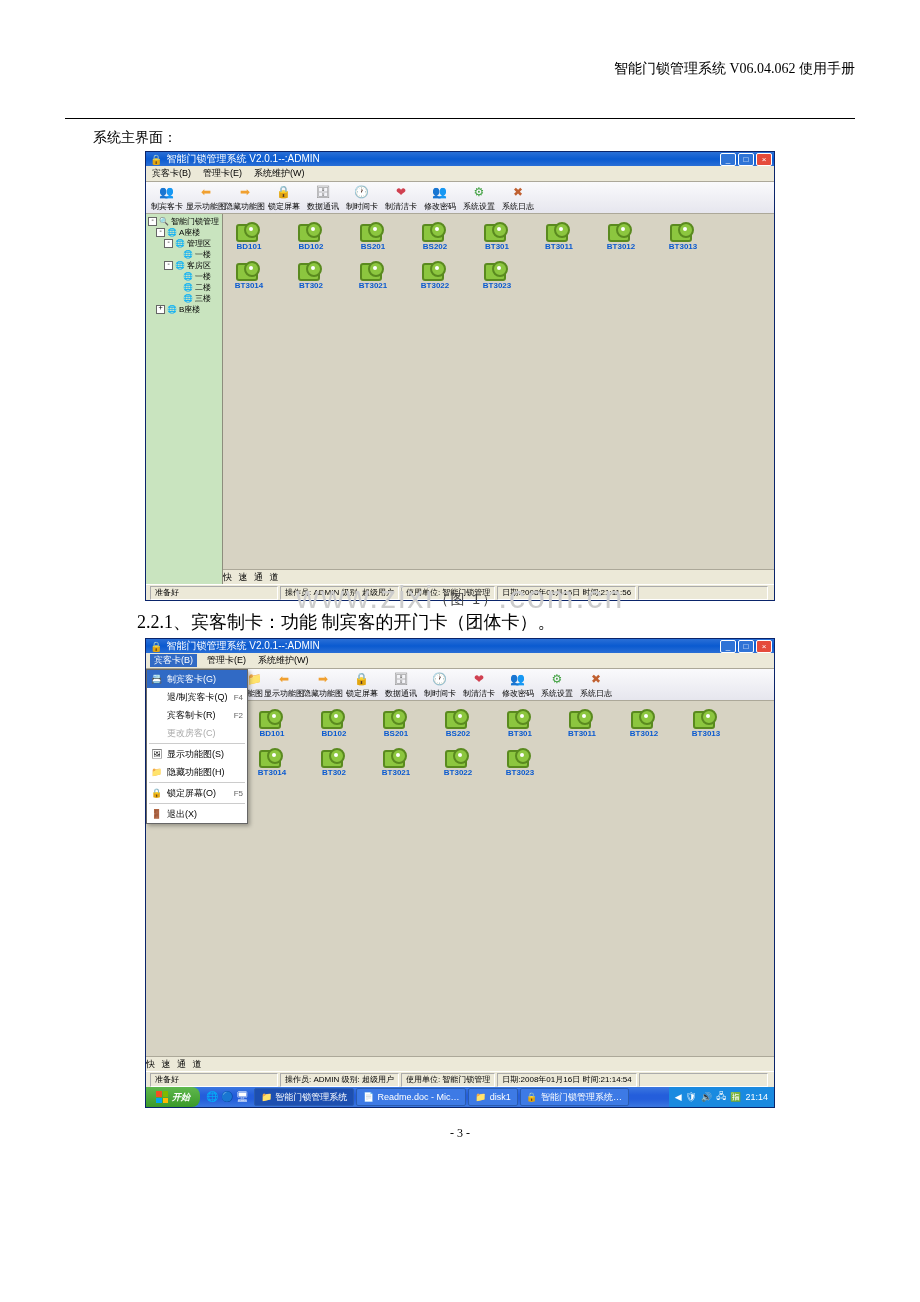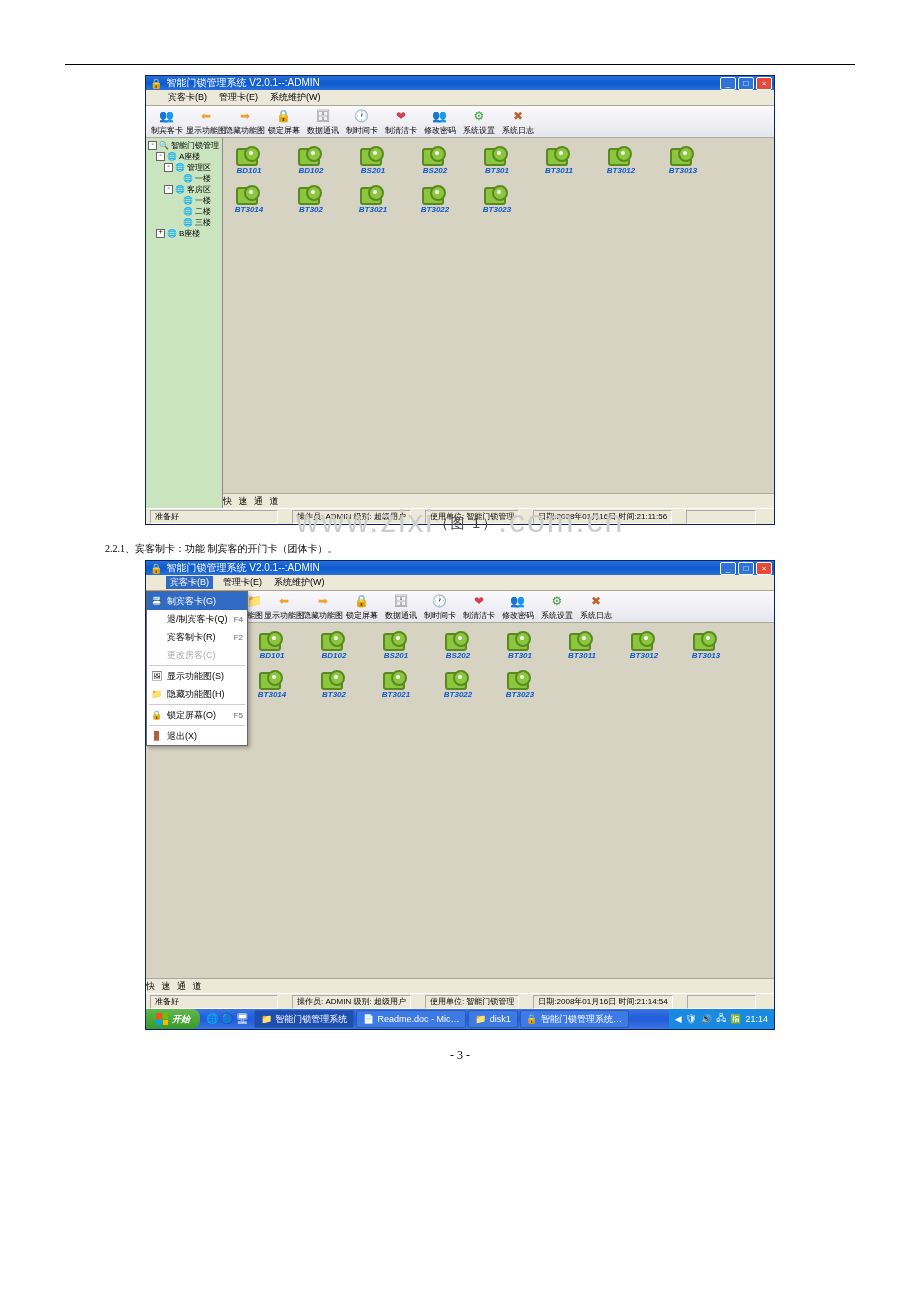--- a/index.html
+++ b/index.html
@@ -41,23 +41,23 @@
     margin-bottom: -8px;
     font-family: Arial, sans-serif;
     letter-spacing: 2px;
   }
   .section-title {
     font-size: 14px;
     font-weight: bold;
     margin: 2px 0 4px 6px;
   }
   .subsection {
-    font-size: 10px;
+    font-size: 18px;
     text-indent: 4em;
-    margin: 10px 0 4px 0;
+    margin: 2px 0 4px 0;
   }
   .page-number {
     text-align: center;
     font-size: 12px;
     margin-top: 18px;
   }
 
   
   .app-window {
     border: 1px solid #0a246a;
@@ -97,21 +97,21 @@
     color: #fff;
   }
   .win-btn.min, .win-btn.max { background: #2f73d6; border: 1px solid #fff; }
   .win-btn.close { background: #e54b3b; border: 1px solid #fff; }
 
   .menubar {
     background: #ece9d8;
     height: 15px;
     display: flex;
     align-items: center;
-    padding: 0 20px;
+    padding: 0 4px;
     gap: 8px;
     border-bottom: 1px solid #aca899;
     font-size: 9px;
   }
   .menubar .menu-item.highlight {
     background: #316ac5;
     color: #fff;
     padding: 0 4px;
   }
   .menubar .menu-item { padding: 0 2px; }
@@ -210,21 +210,20 @@
     flex: 1;
     background: #d7d3c3;
     padding: 6px 6px;
     font-size: 8px;
   }
   .room-row {
     display: flex;
     gap: 22px;
     margin-bottom: 8px;
     flex-wrap: wrap;
-    font-style: italic;
   }
   .room {
     width: 40px;
     display: flex;
     flex-direction: column;
     align-items: center;
     gap: 2px;
   }
   .room .ricon {
     width: 26px;
@@ -277,21 +276,21 @@
     display: flex;
     align-items: center;
     font-size: 8px;
     padding: 0 4px;
   }
   .status-cell {
     border: 1px inset #fff;
     padding: 0 4px;
     height: 12px;
     line-height: 12px;
-    margin-right: 14px;
+    margin-right: 2px;
     white-space: nowrap;
   }
   .status-cell.first { width: 118px; }
   .status-cell.ops { flex: 0 0 auto; text-align: right; }
   .status-cell.unit { flex: 0 0 auto; }
   .status-cell.date { flex: 0 0 auto; }
   .status-cell.last { flex: 1; }
 
   .taskbar {
     background: linear-gradient(#3b77e0, #245edb 40%, #245edb 60%, #3b77e0);
@@ -353,22 +352,24 @@
     padding: 0 6px;
     gap: 4px;
   }
   .tray .clock { font-size: 9px; }
 </style>
 </head>
 <body>
 
 <div class="page">
 
+  <div class="doc-header">智能门锁管理系统 V06.04.062 使用手册</div>
   <hr class="hr-line">
 
+  <p class="section-intro">系统主界面：</p>
 
   <div class="app-window">
     <div class="titlebar">
       <span style="margin-right:4px">🔒</span>
       <span class="title-text">智能门锁管理系统  V2.0.1--:ADMIN</span>
       <div class="win-btns">
         <div class="win-btn min">_</div>
         <div class="win-btn max">□</div>
         <div class="win-btn close">×</div>
       </div>

